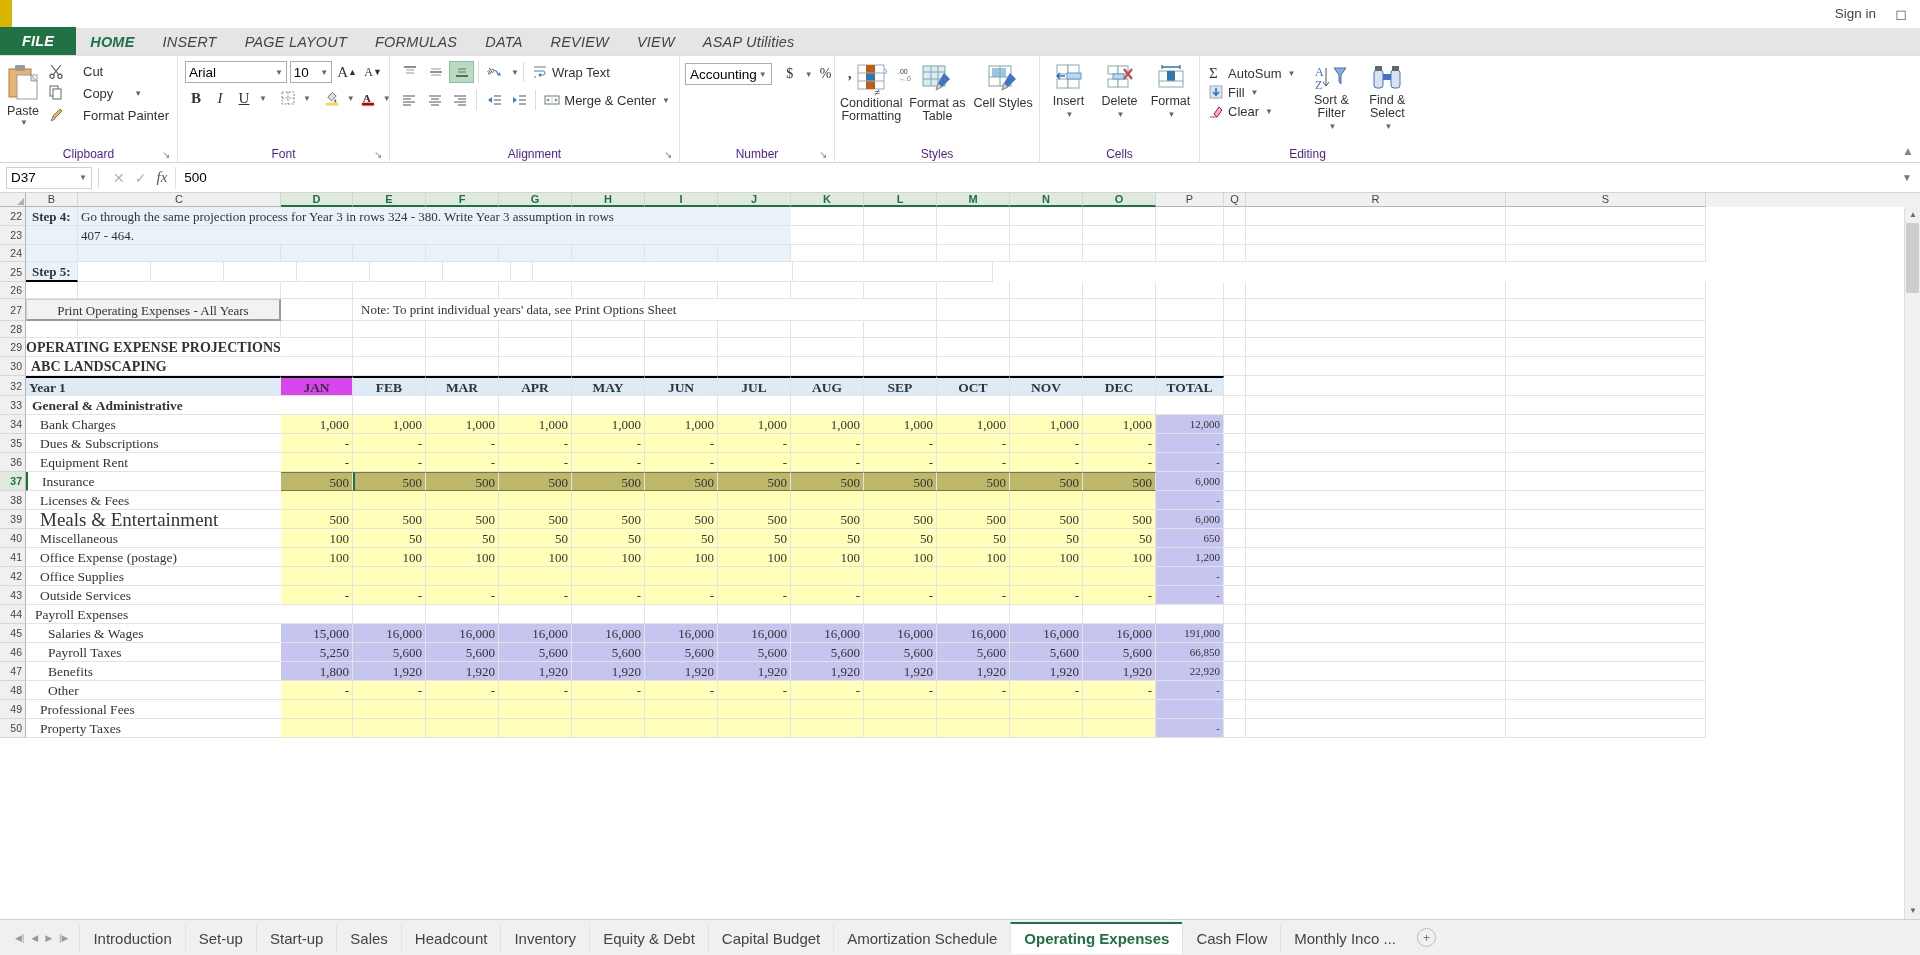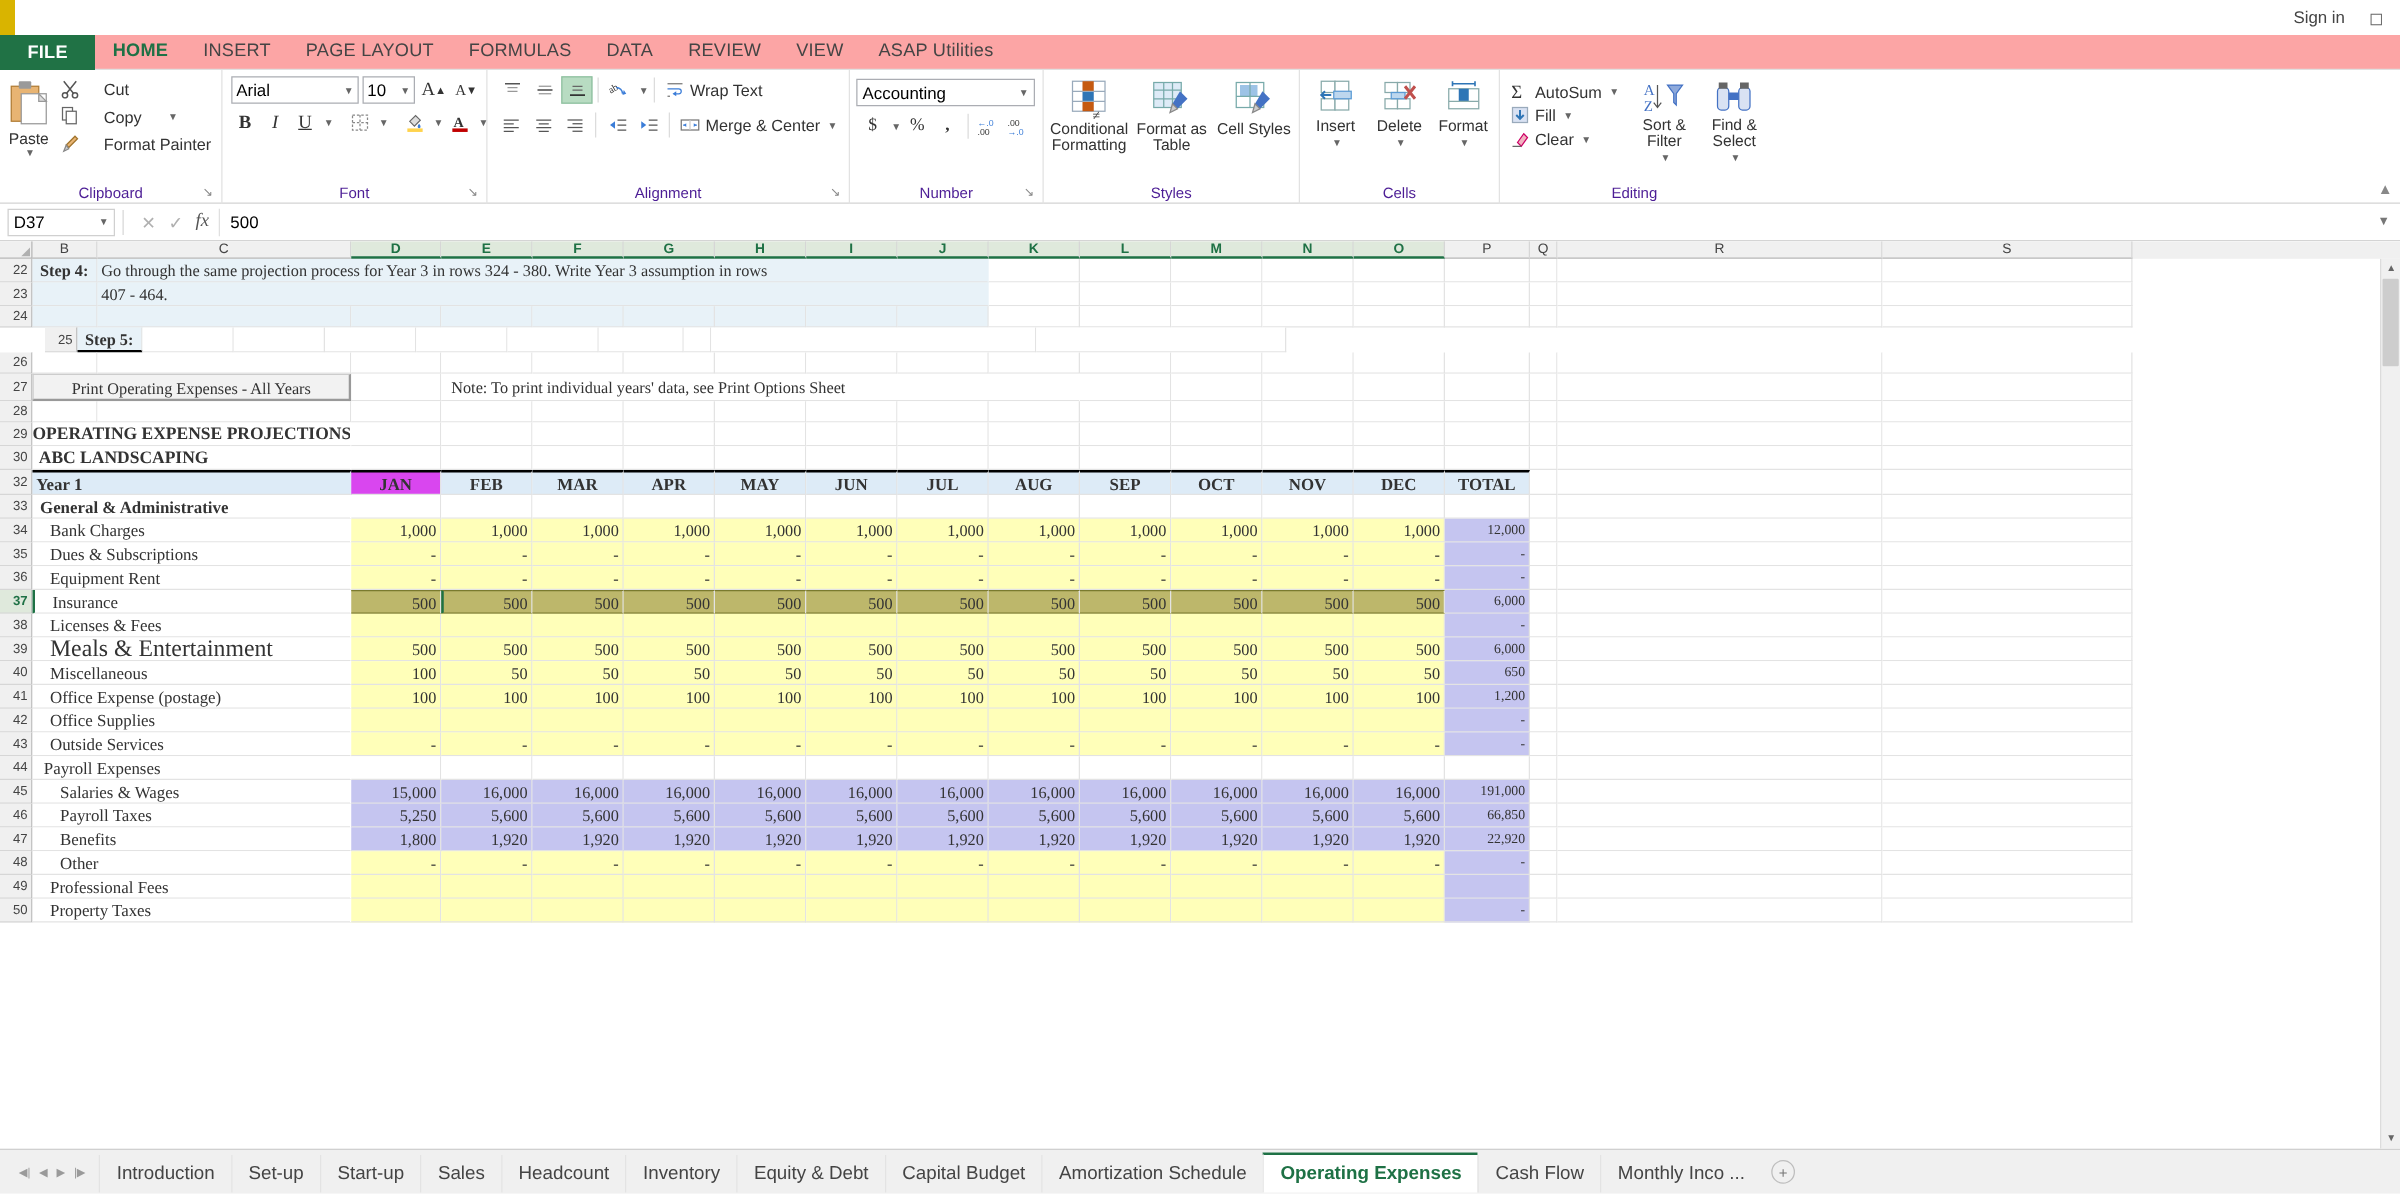--- a/index.html
+++ b/index.html
@@ -18,22 +18,23 @@
   .tb-left{ position:absolute; left:0; top:0; width:12px; height:28px; background:#d9b400;}
   .signin{
     position:absolute; right:44px; top:6px; font-size:13.5px; color:#444;
   }
   .restore-btn{
     position:absolute; right:8px; top:4px; width:22px;height:20px;
     color:#666; font-size:14px; text-align:center; line-height:20px;
   }
   
   .ribtabs{
-    height:28px; background:#fca5a5; position:relative; display:flex; align-items:center;
+    height:28px; background:#e5e5e5; position:relative; display:flex; align-items:flex-end;
     border-bottom:1px solid #e0e0e0;
+    font-style:italic;
   }
   .ribtab{
     padding:4px 14px 5px 14px; font-size:14.5px; color:#444; letter-spacing:.2px;
     cursor:default;
   }
   .ribtab.file{
     background:#207245; color:#fff; font-weight:600; padding:5px 22px 5px 22px; height:28px;
     display:flex;align-items:center;
   }
   .ribtab.active{ color:#1e7145; font-weight:600;}
@@ -413,21 +414,21 @@
           <span>Merge &amp; Center</span>
           <span class="caret">▼</span>
         </div>
       </div>
     </div>
     <div class="glabel">Alignment</div>
     <div class="dialog-launch">↘</div>
   </div>
 
   <div class="rgroup" style="width:155px">
-    <div style="display:flex;flex-direction:column;gap:5px;padding-top:4px">
+    <div style="display:flex;flex-direction:row;gap:5px;padding-top:4px">
       <div class="numsel">
         <span class="v">Accounting</span>
         <span class="caret">▼</span>
       </div>
       <div class="numrow">
         <div class="nbtn" style="font-family:'Liberation Serif',serif">$</div>
         <div class="caret">▼</div>
         <div class="nbtn" style="font-family:'Liberation Serif',serif">%</div>
         <div class="nbtn" style="font-family:'Liberation Serif',serif;font-weight:bold">,</div>
         <div class="sep"></div>
@@ -670,21 +671,21 @@
           <div class="cell" style="width: 73px; background: rgb(255, 255, 255);"></div>
           <div class="cell" style="width: 73px; background: rgb(255, 255, 255);"></div>
           <div class="cell" style="width: 73px; background: rgb(255, 255, 255);"></div>
           <div class="cell" style="width: 73px; background: rgb(255, 255, 255);"></div>
           <div class="cell" style="width: 73px; background: rgb(255, 255, 255);"></div>
           <div class="cell" style="width: 68px; background: rgb(255, 255, 255);"></div>
           <div class="cell" style="width: 22px; background: rgb(255, 255, 255);"></div>
           <div class="cell" style="width: 260px; background: rgb(255, 255, 255);"></div>
           <div class="cell" style="width: 200px; background: rgb(255, 255, 255);"></div>
         </div>
-        <div class="grow" style="height: 20px; line-height: 20px; padding-left: 36px;">
+        <div class="grow" style="height: 20px; line-height: 20px;">
           <div class="rh" style="height: 20px; line-height: 20px;">25</div>
           <div class="cell" style="width: 52px; background: rgb(232, 242, 248); font-weight: bold; padding-left: 6px; border-bottom: 2px solid rgb(0, 0, 0);">Step 5:</div>
           <div class="cell" style="width: 73px; background: rgb(255, 255, 255);"></div>
           <div class="cell" style="width: 73px; background: rgb(255, 255, 255);"></div>
           <div class="cell" style="width: 73px; background: rgb(255, 255, 255);"></div>
           <div class="cell" style="width: 73px; background: rgb(255, 255, 255);"></div>
           <div class="cell" style="width: 73px; background: rgb(255, 255, 255);"></div>
           <div class="cell" style="width: 68px; background: rgb(255, 255, 255);"></div>
           <div class="cell" style="width: 22px; background: rgb(255, 255, 255);"></div>
           <div class="cell" style="width: 260px; background: rgb(255, 255, 255);"></div>

